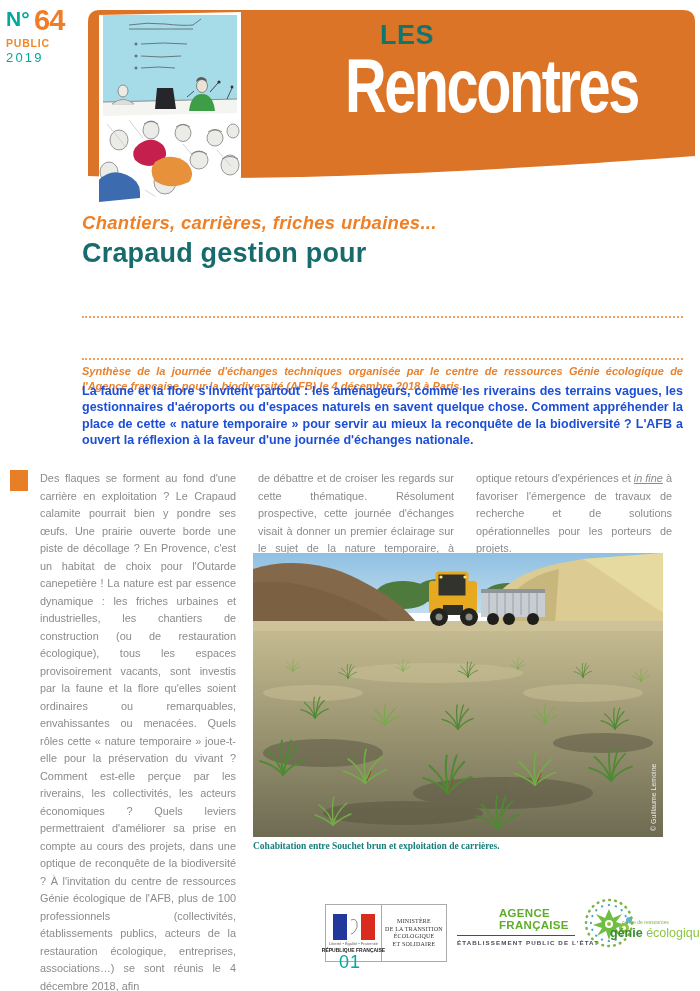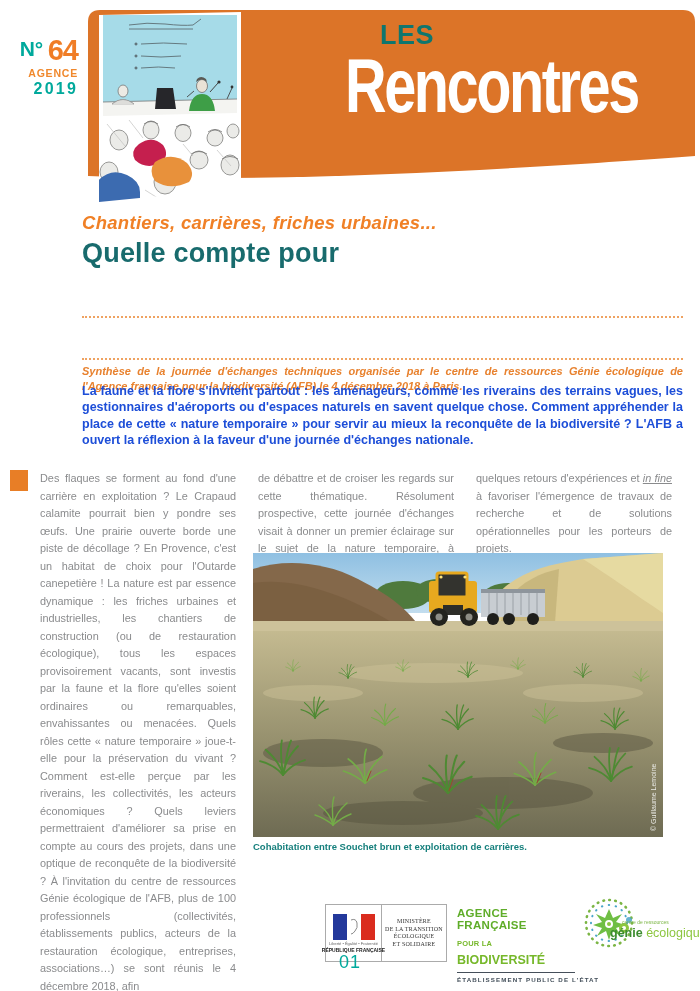--- a/index.html
+++ b/index.html
@@ -1,24 +1,24 @@
 <!DOCTYPE html>
 <html><head>
 <meta charset="utf-8">
 <style>
   html,body{margin:0;padding:0;}
   body{width:700px;height:991px;background:#fff;font-family:"Liberation Sans",sans-serif;position:relative;overflow:hidden;}
   .abs{position:absolute;}
 
   
-  .issue{left:6px;top:6px;width:72px;text-align:right;line-height:1;margin-top:30px;}
+  .issue{left:6px;top:6px;width:72px;text-align:left;line-height:1;}
   .issue .no{color:#00A99C;font-size:21px;font-weight:bold;vertical-align:4px;}
   .issue .num{color:#F07D26;font-size:29px;font-weight:bold;letter-spacing:-1px;}
   .issue .month{color:#F0882C;font-size:10.5px;font-weight:bold;letter-spacing:.8px;margin-top:3px;}
-  .issue .year{color:#00A99C;font-size:16px;font-weight:bold;letter-spacing:2.2px;margin-top:2px;}
+  .issue .year{color:#00A99C;font-size:13px;font-weight:normal;letter-spacing:2.2px;margin-top:2px;}
 
   
   .brand-les{left:380px;top:20px;color:#0f766e;font-size:27px;font-weight:bold;letter-spacing:.5px;}
   .brand-main{left:345px;top:42px;color:#fff;font-size:72px;font-weight:bold;letter-spacing:-3px;
               transform:scale(.80,1.06);transform-origin:left top;white-space:nowrap;}
 
   
   .kicker{left:82px;top:212px;color:#F08026;font-size:18.5px;font-weight:bold;letter-spacing:.3px;font-style:italic;}
   .headline{left:82px;top:237px;color:#186B6D;font-size:27px;font-weight:bold;line-height:32px;letter-spacing:.2px;}
 
@@ -31,50 +31,50 @@
 
   
   .bullet{left:10px;top:470px;width:18px;height:21px;background:#E87E26;}
   .cols{left:36px;top:466px;width:642px;display:flex;gap:14px;}
   .col{width:204px;color:#8A8B8D;font-size:10.9px;line-height:17.5px;text-align:justify;}
   .col p{margin:4px;}
   .col em{font-style:italic;text-decoration:underline;}
 
   
   .photo{left:253px;top:553px;width:410px;height:284px;}
-  .caption{left:253px;top:841px;width:410px;color:#157F7C;font-size:9.5px;font-weight:bold;}
+  .caption{left:253px;top:841px;width:410px;color:#157F7C;font-size:9.5px;font-weight:bold;font-family:Liberation Serif, serif;}
 
   
   .ministry{left:325px;top:904px;width:122px;height:58px;border:1px solid #ABABAB;display:flex;background:#fff;box-sizing:border-box;}
   .min-left{width:55px;border-right:1px solid #ABABAB;display:flex;flex-direction:column;align-items:center;justify-content:center;gap:1px;}
   .min-motto{font-size:4px;color:#666;white-space:nowrap;}
   .min-rep{font-size:5px;color:#222;font-weight:bold;white-space:nowrap;}
   .min-right{flex:1;display:flex;flex-direction:column;align-items:center;justify-content:center;
              font-family:"Liberation Serif",serif;font-size:6px;line-height:7.5px;color:#333;text-align:center;letter-spacing:.2px;}
   .afb{left:457px;top:907px;width:122px;}
-  .afb-1{color:#5FAD29;font-size:11.5px;font-weight:bold;letter-spacing:.3px;}
+  .afb-1{color:#5FAD29;font-size:11.5px;font-weight:bold;letter-spacing:.3px;margin-left:42px;}
   .afb-2{color:#76B82A;font-weight:bold;margin-top:1px;}
   .afb-2 .sm{font-size:7.5px;letter-spacing:.2px;}
   .afb-2 .bg{font-size:12.5px;}
   .afb hr{border:none;border-top:1.2px solid #454F5A;margin:4px 0 3px 0;width:118px;}
   .afb-3{color:#434F5A;font-size:6.2px;font-weight:bold;letter-spacing:1.1px;white-space:nowrap;}
   .genie{left:582px;top:896px;width:100px;height:62px;}
   .genie-small{position:absolute;left:40px;top:23px;color:#7BB544;font-size:5px;white-space:nowrap;}
   .genie-big{position:absolute;left:28px;top:30px;font-size:12.5px;white-space:nowrap;}
   .genie-big .g1{color:#3C8C2F;font-weight:bold;}
   .genie-big .g2{color:#8CC63F;}
 
   .pagenum{left:0;top:952px;width:700px;text-align:center;color:#00A99C;font-size:18px;letter-spacing:1px;}
 </style>
 </head>
 <body>
 
 <div class="abs issue">
   <div class="issue-line"><span class="no">N°</span> <span class="num">64</span></div>
-  <div class="month">AGENCE</div>
+  <div class="month">PUBLIC</div>
   <div class="year">2019</div>
 </div>
 
 <svg class="abs" style="left:88px;top:10px;" width="607" height="174" viewBox="0 0 607 174">
   <path d="M0,12 Q0,0 12,0 L595,0 Q607,0 607,12 L607,146 C460,157 200,174 0,166 Z" fill="#DC7428"></path>
 </svg>
 <div class="abs brand-les">LES</div>
 <div class="abs brand-main">Rencontres</div>
 
 <svg class="abs" style="left:99px;top:12px;" width="142" height="192" viewBox="0 0 142 192">
@@ -142,39 +142,39 @@
         <path d="M30,108 l14,18"></path>
         <path d="M118,138 l14,16"></path>
       <path d="M84,132 l10,12"></path>
         <path d="M46,178 l16,10"></path>
     </g>
   </g>
 </svg>
 
 <div class="abs kicker">Chantiers, carrières, friches urbaines...</div>
 <div class="abs headline">
-  <div>Quelle compte pour</div>
+  <div>Crapaud gestion pour</div>
 </div>
 
 <div class="abs rule r1"></div>
 <p class="abs synthesis">Synthèse de la journée d'échanges techniques organisée par le centre de ressources Génie écologique de l'Agence française pour la biodiversité (AFB) le 4 décembre 2018 à Paris.</p>
 <div class="abs rule r2"></div>
 
 <p class="abs intro">La faune et la flore s'invitent partout : les aménageurs, comme les riverains des terrains vagues, les gestionnaires d'aéroports ou d'espaces naturels en savent quelque chose. Comment appréhender la place de cette « nature temporaire » pour servir au mieux la reconquête de la biodiversité ? L'AFB a ouvert la réflexion à la faveur d'une journée d'échanges nationale.</p>
 
 <div class="abs bullet"></div>
 <div class="abs cols">
   <div class="col">
       <p>Des flaques se forment au fond d'une carrière en exploitation ? Le Crapaud calamite pourrait bien y pondre ses œufs. Une prairie ouverte borde une piste de décollage ? En Provence, c'est un habitat de choix pour l'Outarde canepetière ! La nature est par essence dynamique : les friches urbaines et industrielles, les chantiers de construction (ou de restauration écologique), tous les espaces provisoirement vacants, sont investis par la faune et la flore qu'elles soient ordinaires ou remarquables, envahissantes ou menacées. Quels rôles cette « nature temporaire » joue-t-elle pour la préservation du vivant ? Comment est-elle perçue par les riverains, les collectivités, les acteurs économiques ? Quels leviers permettraient d'améliorer sa prise en compte au cours des projets, dans une optique de reconquête de la biodiversité ? À l'invitation du centre de ressources Génie écologique de l'AFB, plus de 100 professionnels (collectivités, établissements publics, acteurs de la restauration écologique, entreprises, associations…) se sont réunis le 4 décembre 2018, afin</p>
     </div>
   <div class="col">
       <p>de débattre et de croiser les regards sur cette thématique. Résolument prospective, cette journée d'échanges visait à donner un premier éclairage sur le sujet de la nature temporaire, à partager</p>
     </div>
   <div class="col">
-    <p><span>quelques retours d'expériences et </span><em>in fine</em><span> à favoriser l'émergence de travaux de recherche et de solutions opérationnelles pour les porteurs de projets.</span></p>
+    <p><span>optique retours d'expériences et </span><em>in fine</em><span> à favoriser l'émergence de travaux de recherche et de solutions opérationnelles pour les porteurs de projets.</span></p>
   </div>
 </div>
 
 <svg class="abs photo" viewBox="0 0 410 284">
   <defs>
     <linearGradient id="sky" x1="0" y1="0" x2="0" y2="1">
       <stop offset="0" stop-color="#8FC0E2"></stop>
         <stop offset="1" stop-color="#C2DDEE"></stop>
     </linearGradient>
     <linearGradient id="fg" x1="0" y1="0" x2="0" y2="1">
@@ -298,21 +298,20 @@
   <div class="min-right">
     <div>MINISTÈRE</div>
     <div>DE LA TRANSITION</div>
     <div>ÉCOLOGIQUE</div>
     <div>ET SOLIDAIRE</div>
   </div>
 </div>
 
 <div class="abs afb">
   <div class="afb-1">AGENCE FRANÇAISE</div>
-  <div class="afb-2"><span class="sm">POUR LA</span> <span class="bg">BIODIVERSITÉ</span></div>
   <hr>
   <div class="afb-3">ÉTABLISSEMENT PUBLIC DE L'ÉTAT</div>
 </div>
 
 <div class="abs genie">
   <svg width="58" height="58" viewBox="0 0 58 58">
     <circle cx="27" cy="27" r="23" fill="none" stroke="#7BB544" stroke-width="2.6" stroke-dasharray="0.6 5.4" stroke-linecap="round"></circle>
     <circle cx="27" cy="27" r="18" fill="none" stroke="#4BA6C9" stroke-width="2" stroke-dasharray="0.5 6.5" stroke-linecap="round"></circle>
     <g fill="#6FBE44">
       <path d="M27,13 L31,22 L40,18 L34,26 L43,29 L34,32 L39,40 L30,35 L27,44 L24,35 L15,40 L20,32 L11,29 L20,26 L14,18 L23,22 Z"></path>

